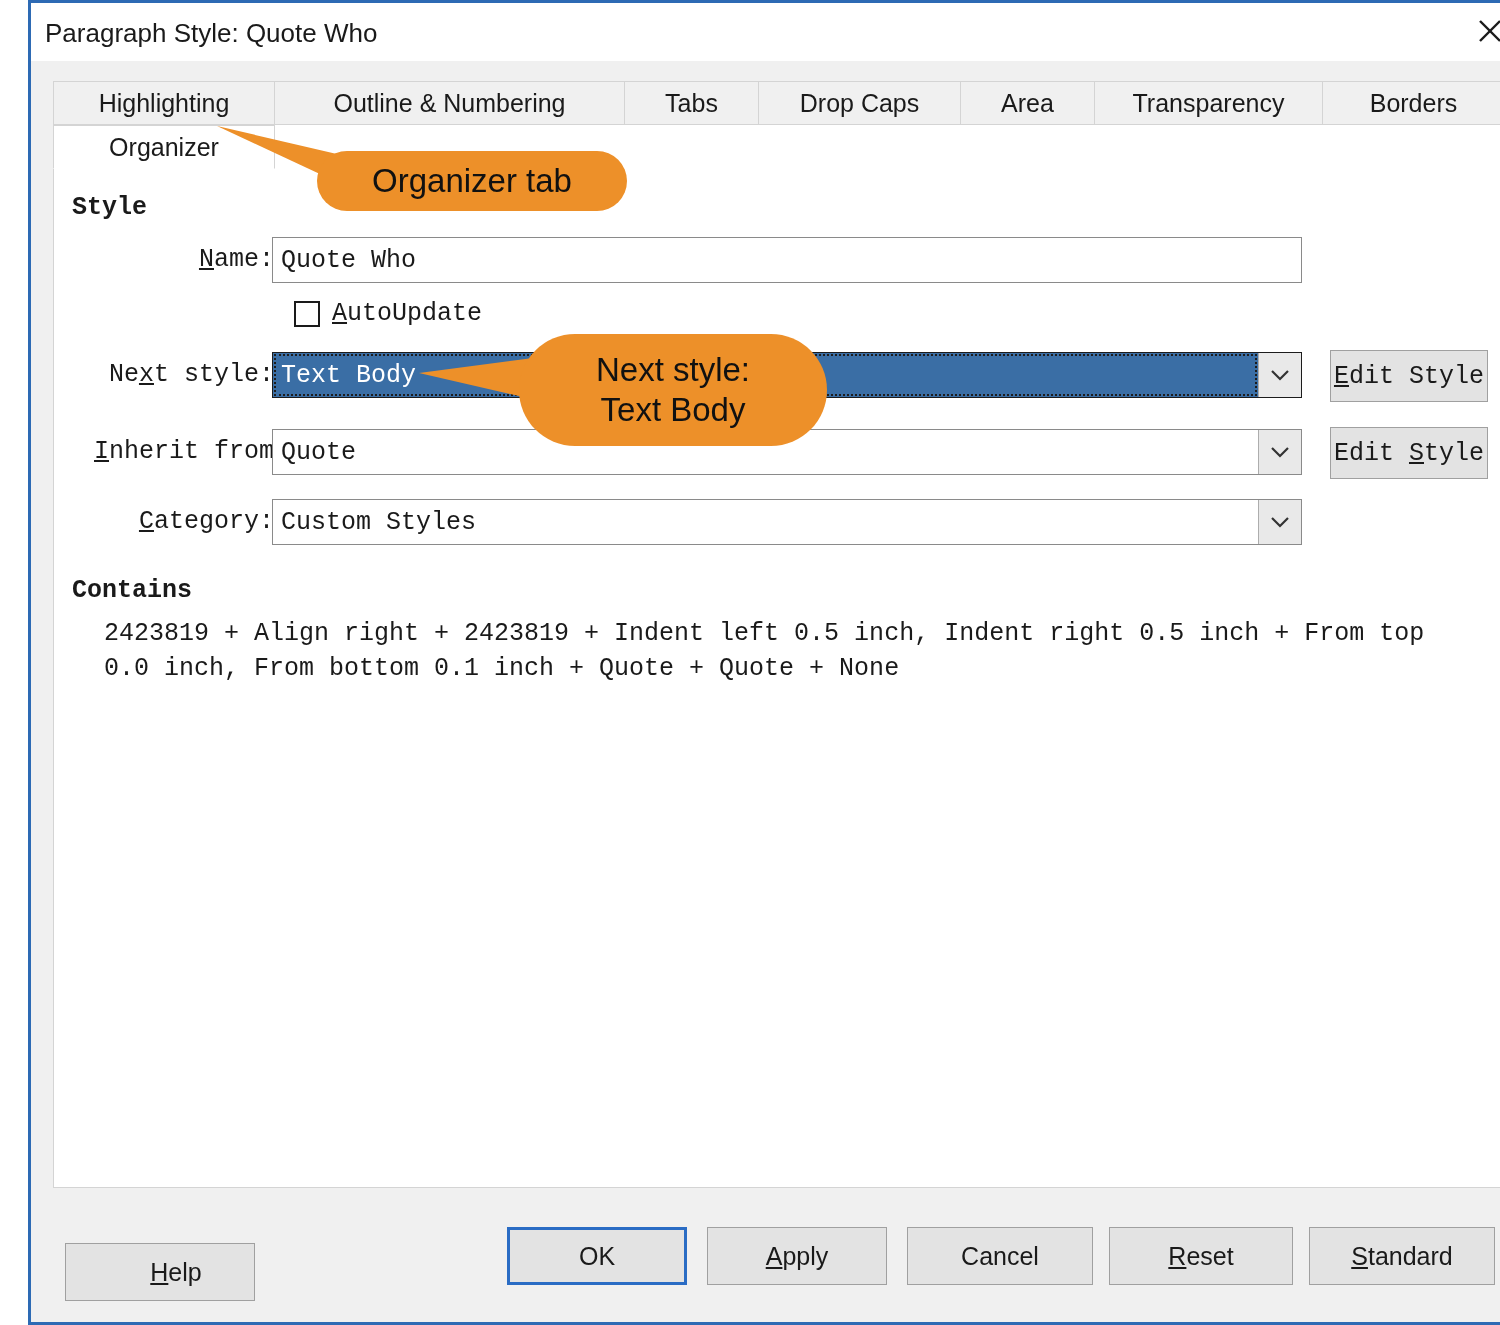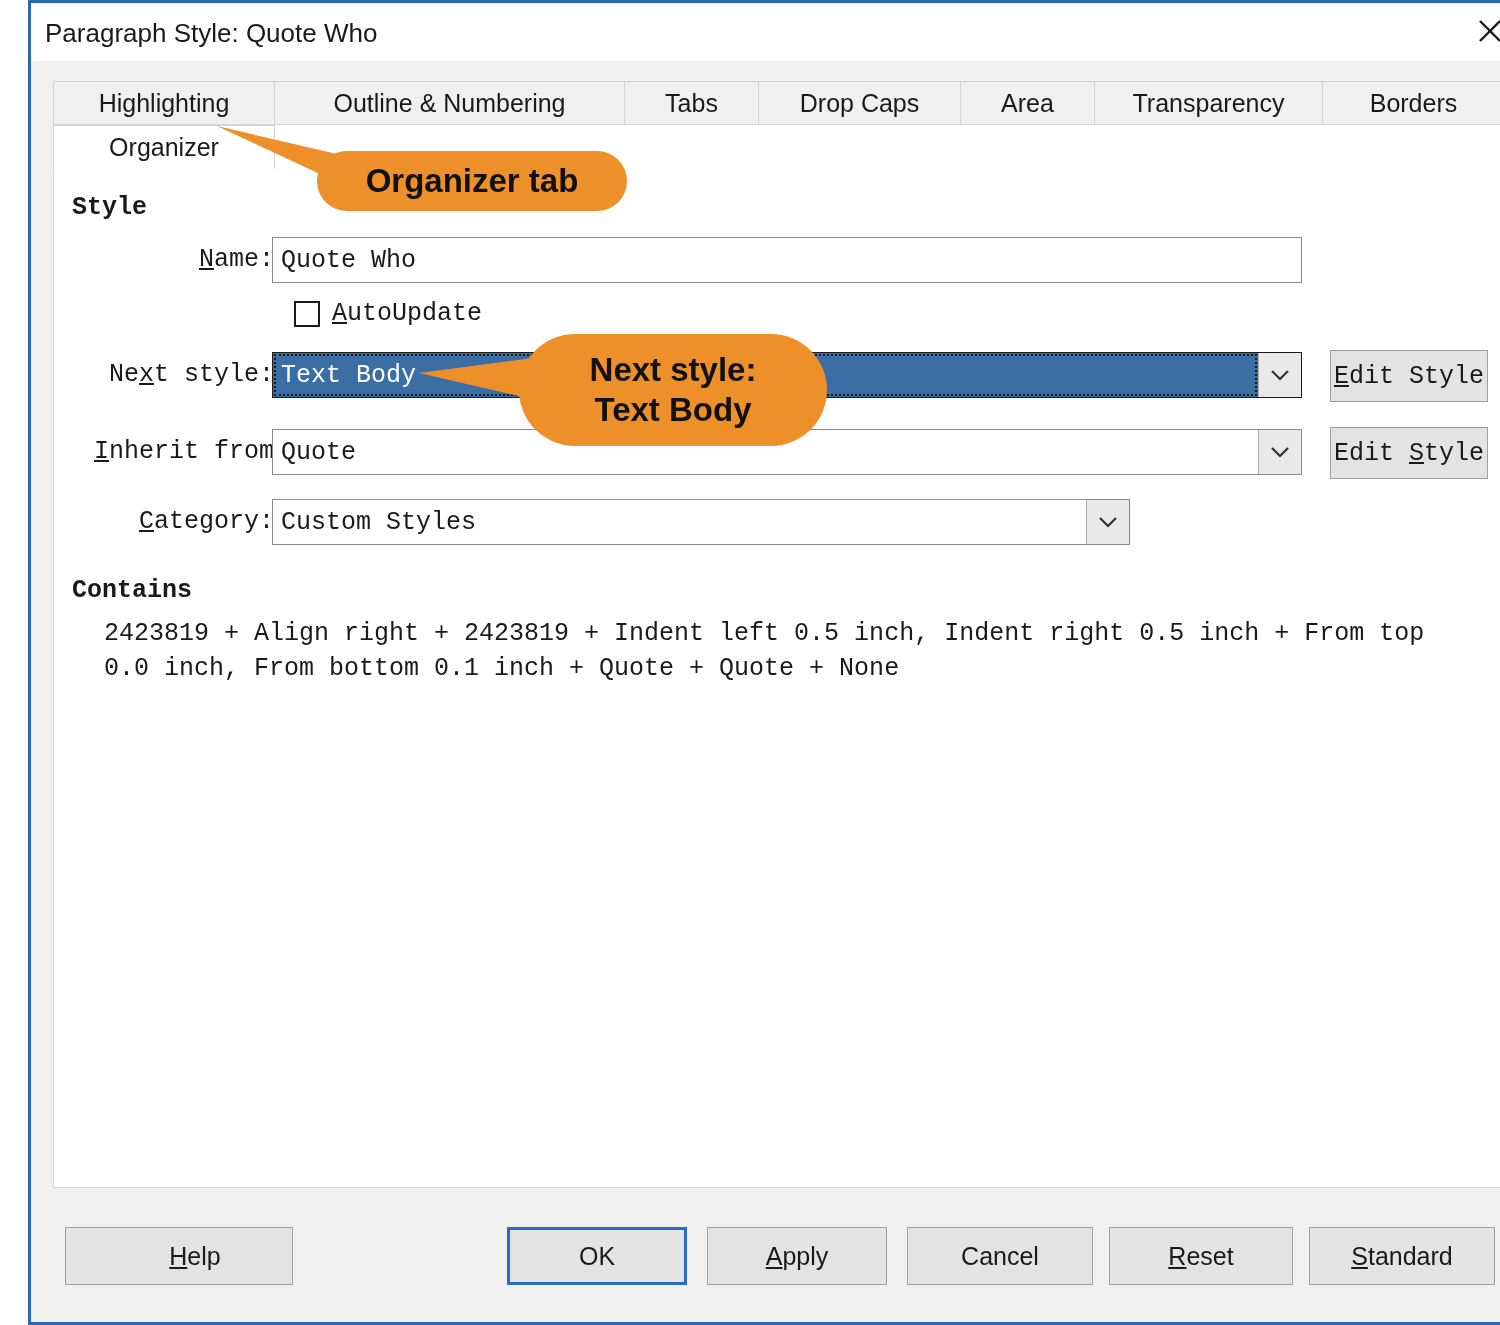--- a/index.html
+++ b/index.html
@@ -250,21 +250,21 @@
     border-radius: 60px;
     display: flex;
     flex-direction: column;
     align-items: center;
     justify-content: center;
     color: #111111;
     z-index: 40;
     text-align: center;
     pointer-events: none;
   }
-  .callout-line { white-space: nowrap; font-weight: bold; }
+  .callout-line { white-space: nowrap; }
 
   .callout-tail {
     position: absolute;
     z-index: 39;
     pointer-events: none;
   }
 </style>
 </head>
 <body>
 
@@ -363,36 +363,36 @@
         <svg width="20" height="13" viewBox="0 0 20 13" aria-hidden="true">
             <polyline points="2,2 10,10 18,2" fill="none" stroke="#333" stroke-width="2.2"></polyline>
           </svg>
       </div>
     </div>
     <div class="push-button" id="edit-style-inherit" style="left:1276px; top:302px; width:158px; height:52px;">
         <span>Edit <span class="mn">S</span>tyle</span>
       </div>
 
     <div class="field-label" style="left:40px; top:382px; width:180px;"><span class="mn">C</span>ategory:</div>
-    <div class="combo" id="category-combo" style="left:218px; top:374px; width:858px;">
+    <div class="combo" id="category-combo" style="left:218px; top:374px; width:1030px;">
       <div class="combo-value">Custom Styles</div>
       <div class="combo-arrow">
         <svg width="20" height="13" viewBox="0 0 20 13" aria-hidden="true">
             <polyline points="2,2 10,10 18,2" fill="none" stroke="#333" stroke-width="2.2"></polyline>
           </svg>
       </div>
     </div>
 
     <div class="section-header" id="contains-section-header">Contains</div>
     <div id="contains-text">2423819 + Align right + 2423819 + Indent left 0.5 inch, Indent right 0.5 inch + From top 0.0 inch, From bottom 0.1 inch + Quote + Quote + None</div>
 
   </div>
 
   <div id="button-bar">
-    <div class="push-button" style="left:34px; top:32px; width:228px; height:58px;padding-left:32px;">
+    <div class="push-button" style="left:34px; top:48px; width:190px; height:58px;padding-left:32px;">
         <span><span class="mn">H</span>elp</span>
       </div>
     <div class="push-button default-focus" style="left:476px; top:32px; width:180px; height:58px;">
         <span>OK</span>
       </div>
     <div class="push-button" style="left:676px; top:32px; width:180px; height:58px;">
         <span><span class="mn">A</span>pply</span>
       </div>
     <div class="push-button" style="left:876px; top:32px; width:186px; height:58px;">
         <span>Cancel</span>

